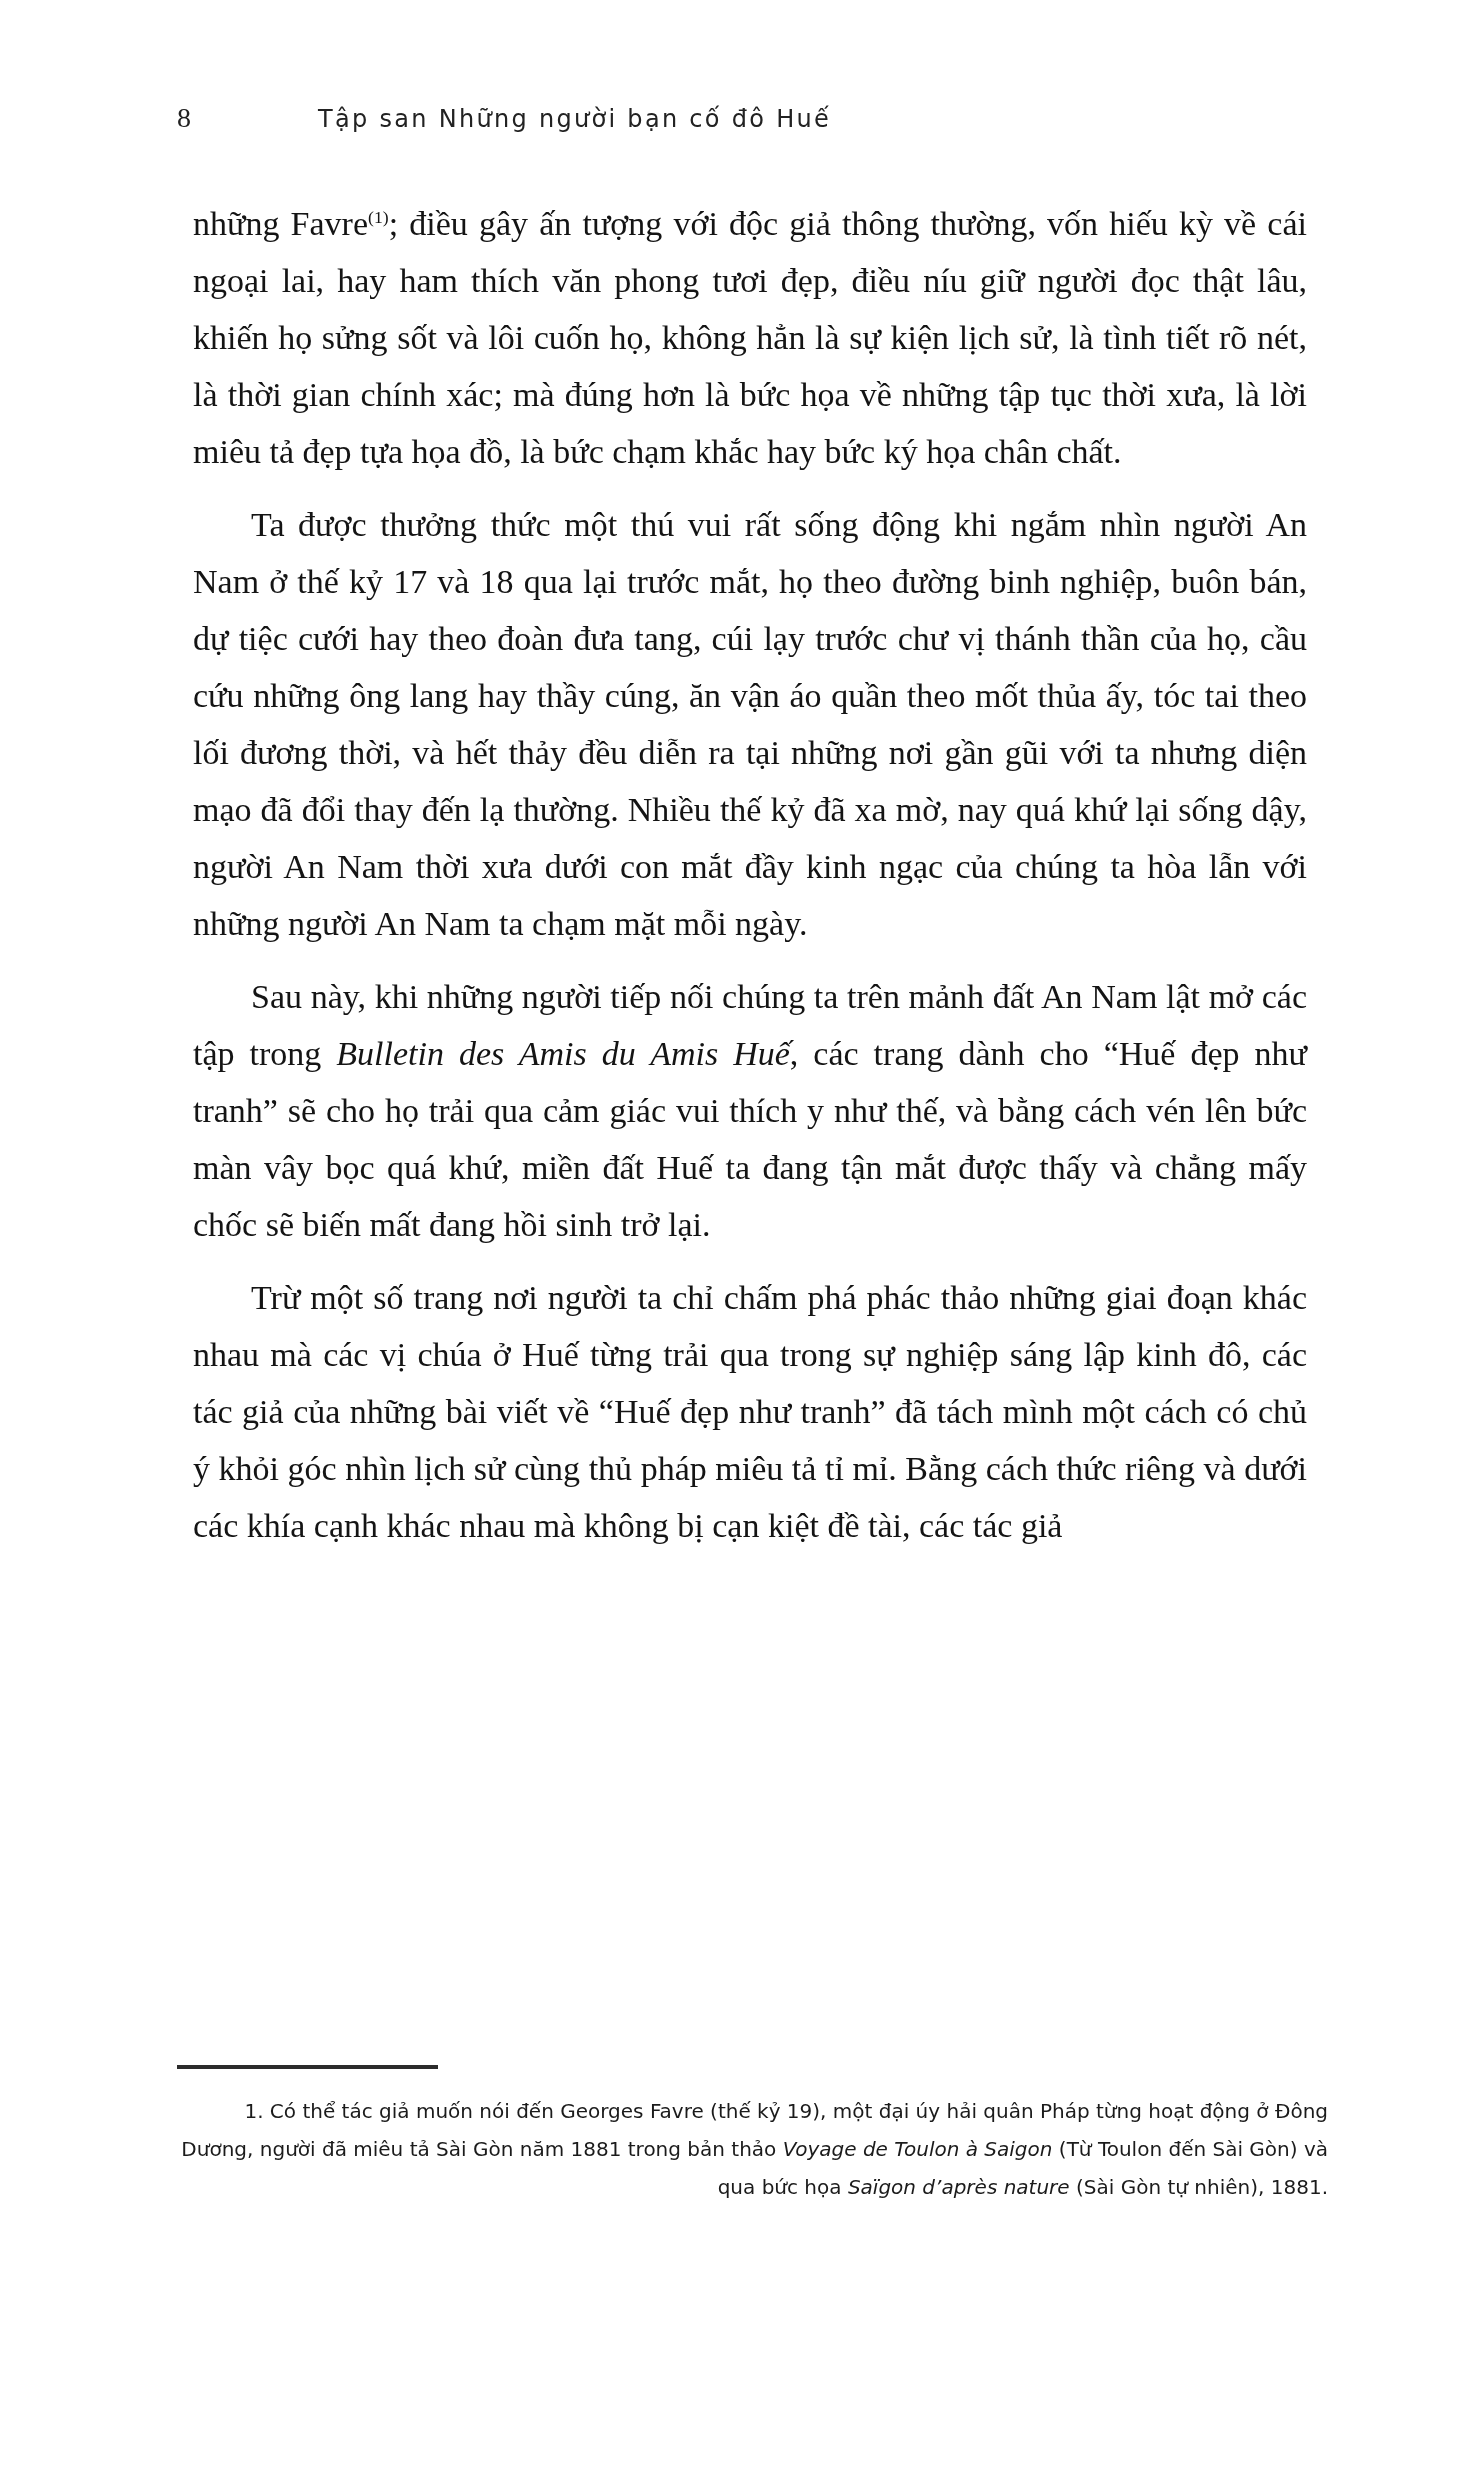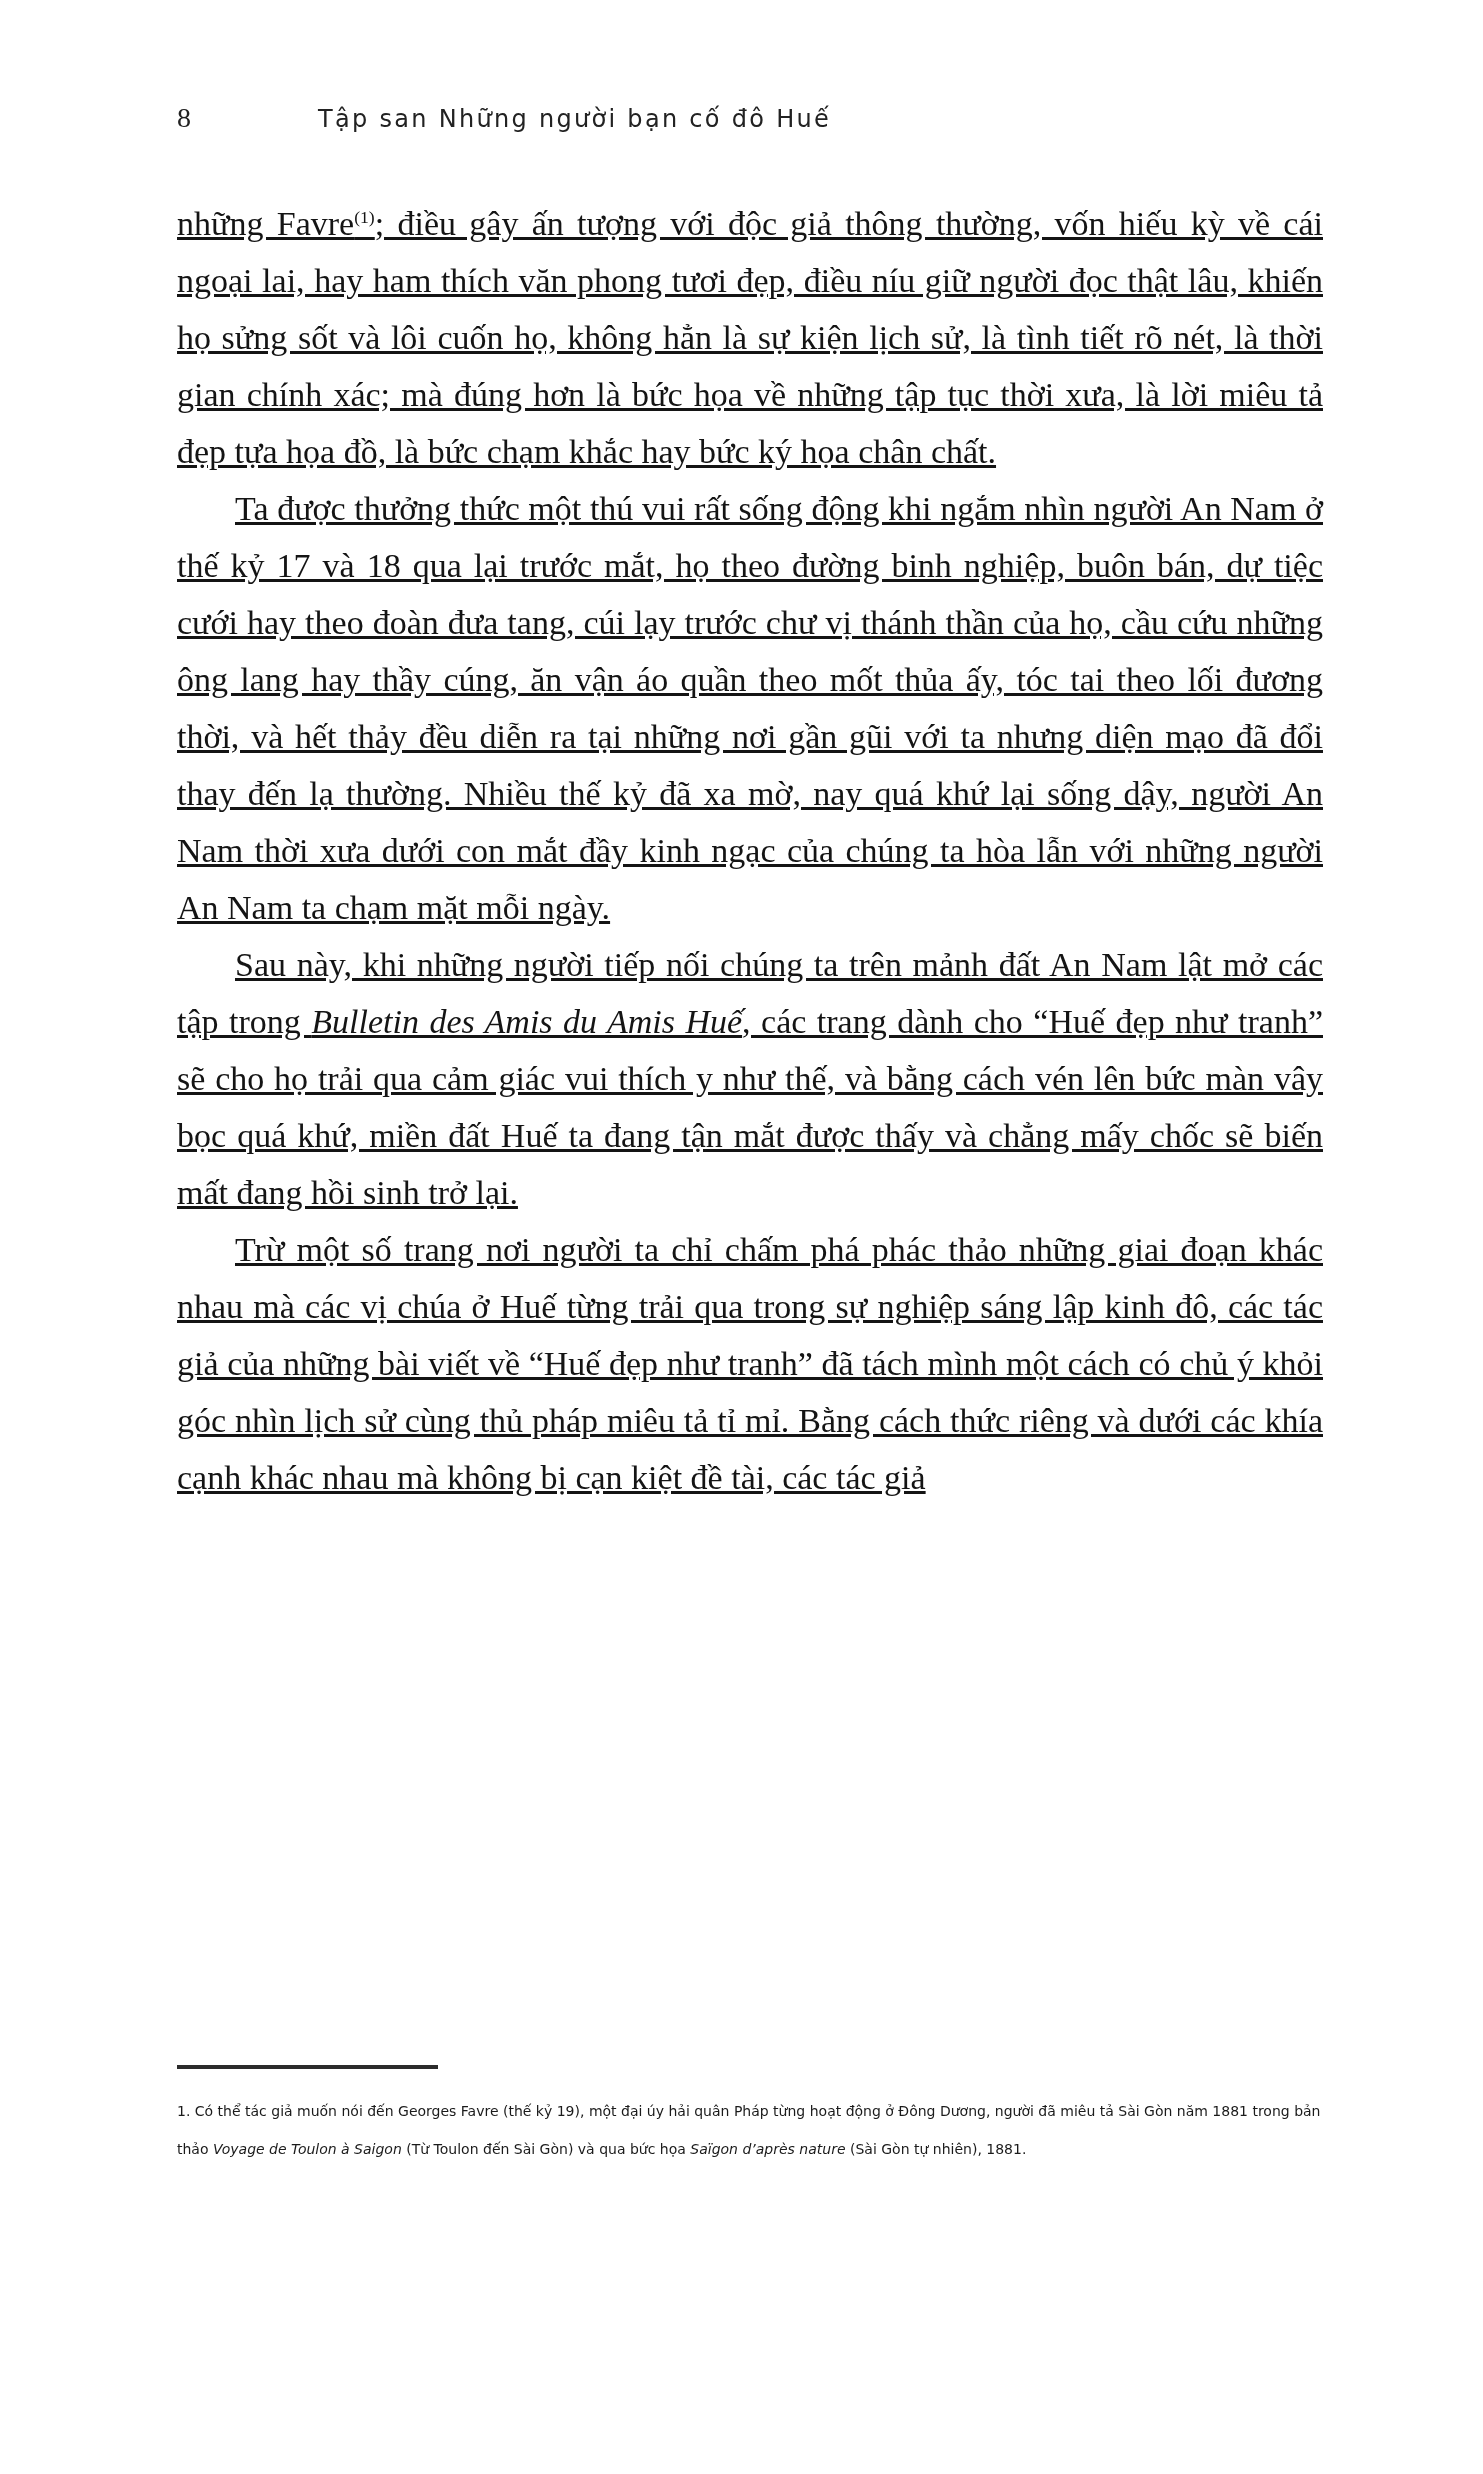--- a/index.html
+++ b/index.html
@@ -45,23 +45,22 @@
   }
   .body {
     margin-top: 61px;
     font-size: 34px;
     line-height: 57px;
     text-align: justify;
     text-justify: inter-word;
     color: #141414;
   }
   .body p {
-    margin: 0;
+    margin: 16px;
     text-indent: 58px;
-    text-decoration: underline;
   }
   .body p.noindent {
     text-indent: 0;
   }
   .body i {
     font-style: italic;
   }
   sup {
     font-size: 0.52em;
     vertical-align: super;
@@ -74,24 +73,24 @@
     width: 261px;
     height: 3.7px;
     background: #2b2b2b;
   }
   .footnote {
     position: absolute;
     left: 177px;
     top: 2092px;
     width: 1151px;
     font-family: "DejaVu Sans", sans-serif;
-    font-size: 14px;
+    font-size: 20px;
     line-height: 38px;
     color: #1b1b1b;
-    text-align: left;
+    text-align: right;
   }
   .footnote i {
     font-style: italic;
   }
 </style>
 </head>
 <body>
 
 <div class="page">
 

